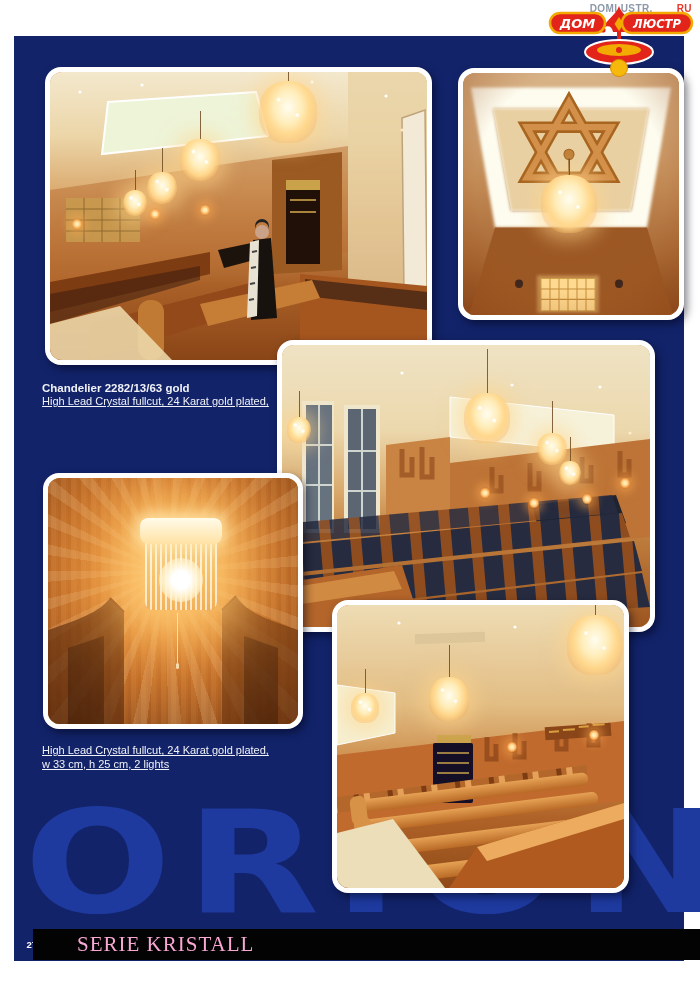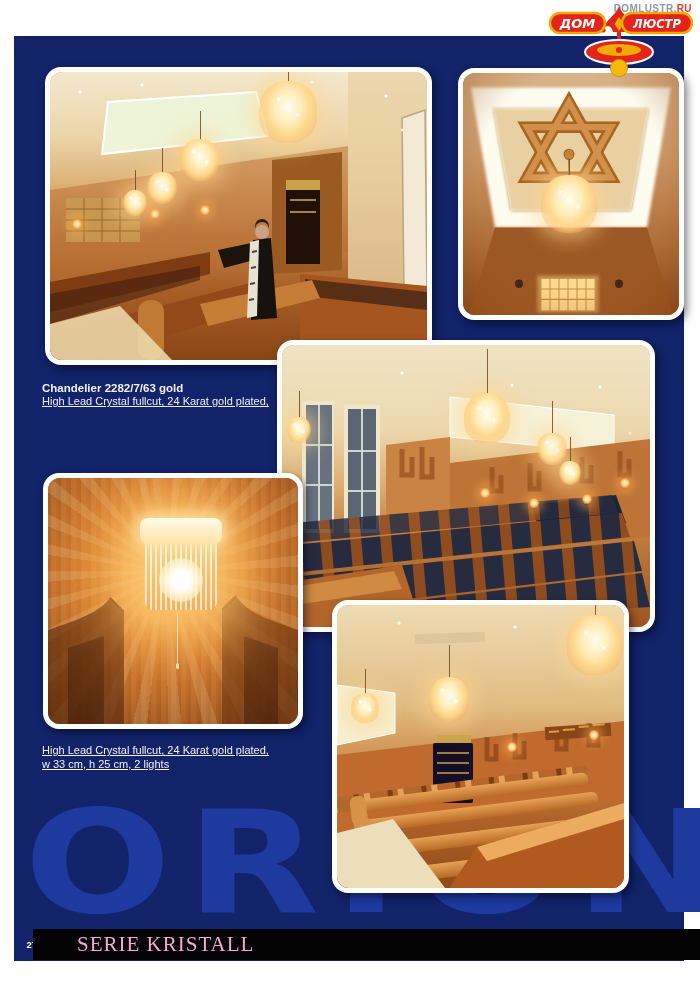--- a/index.html
+++ b/index.html
@@ -95,21 +95,21 @@
   .pagenum{
     position:absolute;left:0;top:893px;width:41px;height:31px;z-index:6;
     color:#ffffff;font-size:9.5px;font-weight:bold;text-align:center;line-height:31px;
   }
   
   .logo-url{
     position:absolute;top:3px;right:8px;z-index:10;
     font-size:10px;font-weight:bold;letter-spacing:.4px;
   }
   .logo-url .gray{color:#8d98a8;}
-  .logo-url .red{color:#e8392b;}
+  .logo-url .red{color:#e8392b;margin-left:24px;}
   .logo-badge{position:absolute;top:6px;right:4px;width:148px;height:74px;z-index:10;}
 </style>
 </head>
 <body>
 
 <div class="logo-url"><span class="gray">DOMLUSTR.</span><span class="red">RU</span></div>
 
 <svg class="logo-badge" viewBox="0 0 148 74">
 
   <g>
@@ -357,21 +357,21 @@
       </svg>
       <div class="chand" style="left:230px;top:10px;width:56px;height:60px;--rod:10px"></div>
       <div class="chand" style="left:92px;top:72px;width:40px;height:44px;--rod:32px"></div>
       <div class="chand" style="left:14px;top:88px;width:28px;height:30px;--rod:24px"></div>
       <div class="sconce" style="left:170px;top:136px"></div>
       <div class="sconce" style="left:252px;top:124px"></div>
     </div>
   </div>
 
   <div class="caption" id="caption1">
-    <div class="cap-title">Chandelier 2282/7/63 gold</div>
+    <div class="cap-title">Chandelier 2282/13/63 gold</div>
     <div class="cap-line">High Lead Crystal fullcut, 24 Karat gold plated,</div>
   </div>
 
   <div class="caption" id="caption2">
     <div class="cap-line">High Lead Crystal fullcut, 24 Karat gold plated,</div>
     <div class="cap-line">w 33 cm, h 25 cm, 2 lights</div>
   </div>
 
   <div class="pagenum">271</div>
   <div class="bar">SERIE KRISTALL</div>

